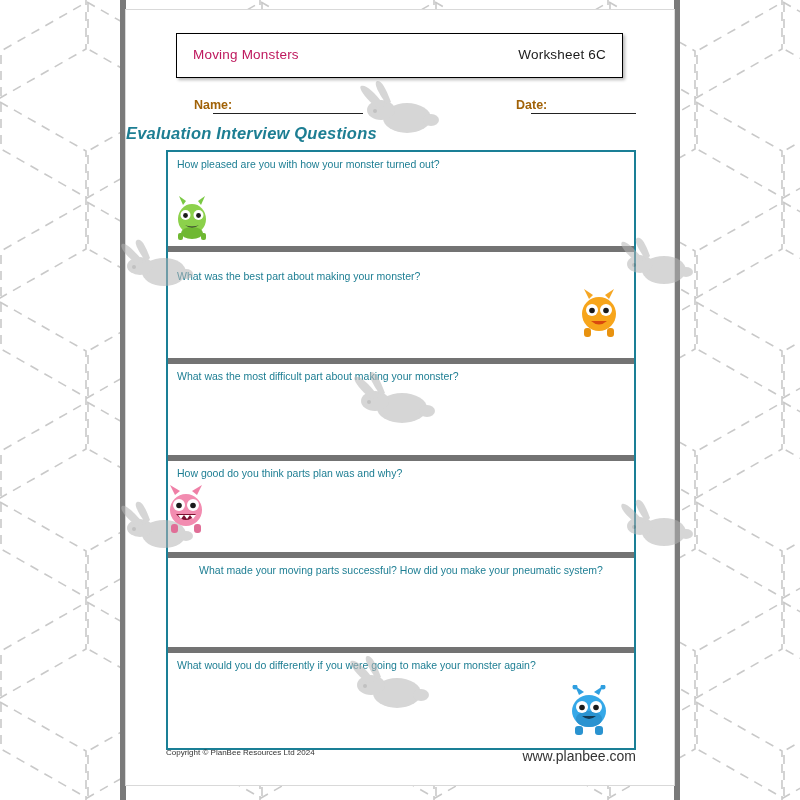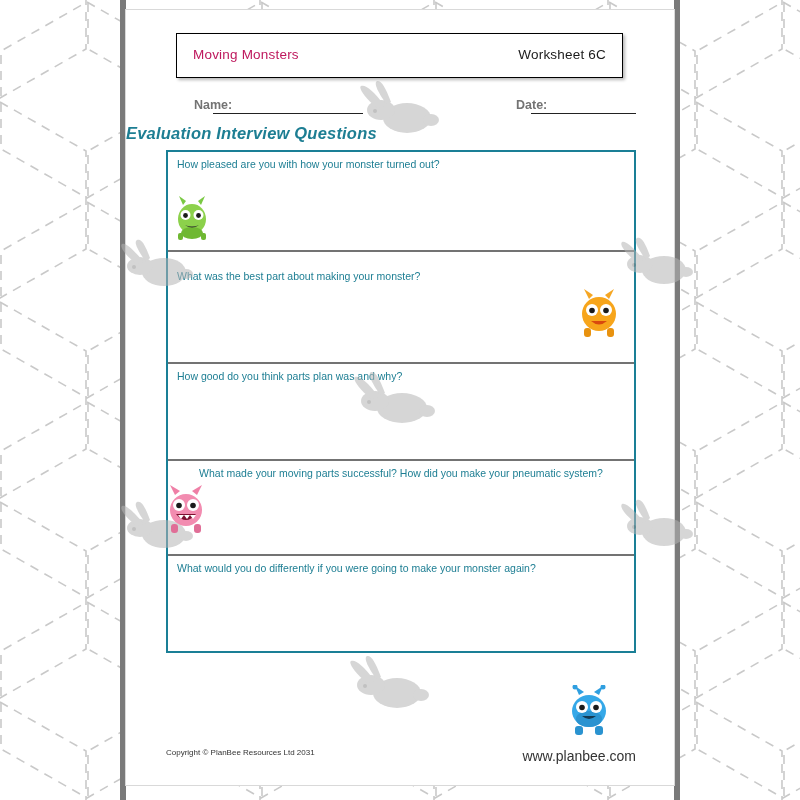--- a/index.html
+++ b/index.html
@@ -85,21 +85,21 @@
     position: absolute;
     left: 40px;
     top: 88px;
     width: 470px;
     height: 20px;
   }
   .nd-label {
     position: absolute;
     font-size: 12.5px;
     font-weight: bold;
-    color: #737373;
+    color: #a16207;
     padding-left: 28px;
   }
   .nd-rule {
     position: absolute;
     border-bottom: 1px solid #222222;
     height: 0;
   }
   .name-label { left: 0; top: 0; }
   .name-rule  { left: 47px; top: 15px; width: 150px; }
   .date-label { left: 322px; top: 0; }
@@ -123,21 +123,21 @@
   .qtable {
     position: absolute;
     left: 40px;
     top: 140px;
     width: 470px;
     border: 2px solid #1a7f96;
     box-sizing: border-box;
     background: transparent;
   }
   .qrow {
-    border-bottom: 2px solid #737373;
+    border-bottom: 6px solid #737373;
     box-sizing: border-box;
     position: relative;
   }
   .qrow:last-child { border-bottom: none; }
   .qtext {
     position: absolute;
     left: 9px;
     top: 6px;
     right: 9px;
     font-size: 10.5px;
@@ -221,32 +221,35 @@
     <div class="main-heading">Evaluation Interview Questions</div>
 
     <div class="qtable">
       <div class="qrow" style="height:100px;">
         <div class="qtext">How pleased are you with how your monster turned out?</div>
       </div>
       <div class="qrow" style="height:100px;margin-top:12px;">
         <div class="qtext">What was the best part about making your monster?</div>
       </div>
       <div class="qrow" style="height:97px;">
+        <div class="qtext">What was the most difficult part about making your monster?</div>
+      </div>
+      <div class="qrow" style="height:97px;">
         <div class="qtext">How good do you think parts plan was and why?</div>
       </div>
       <div class="qrow" style="height:95px;text-align:center;">
         <div class="qtext">What made your moving parts successful? How did you make your pneumatic system?</div>
       </div>
       <div class="qrow" style="height:95px;">
         <div class="qtext">What would you do differently if you were going to make your monster again?</div>
       </div>
     </div>
 
     <div class="footer">
-      <div class="copyright">Copyright © PlanBee Resources Ltd 2031</div>
+      <div class="copyright">Copyright © PlanBee Resources Ltd 2024</div>
       <div class="website">www.planbee.com</div>
     </div>
 
     <svg class="monster" style="left:55px; top:60px;" width="0" height="0"></svg>
   </div>
 
   <svg class="bunny" style="left:355px; top:80px;" width="90" height="60" viewBox="0 0 90 60">
     <g fill="#b5b5b5">
       <ellipse cx="52" cy="38" rx="24" ry="15"></ellipse>
       <ellipse cx="26" cy="30" rx="14" ry="10"></ellipse>

